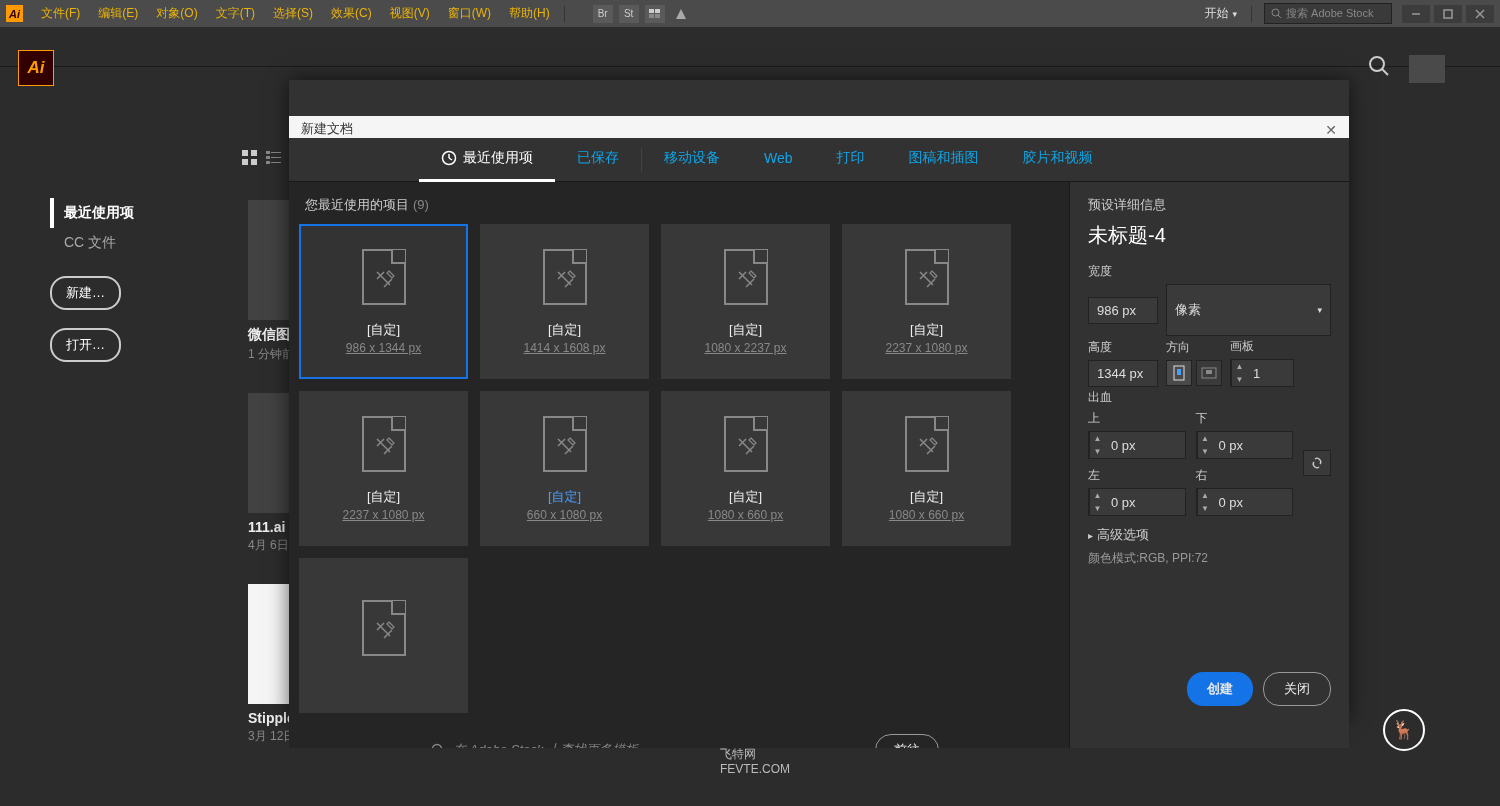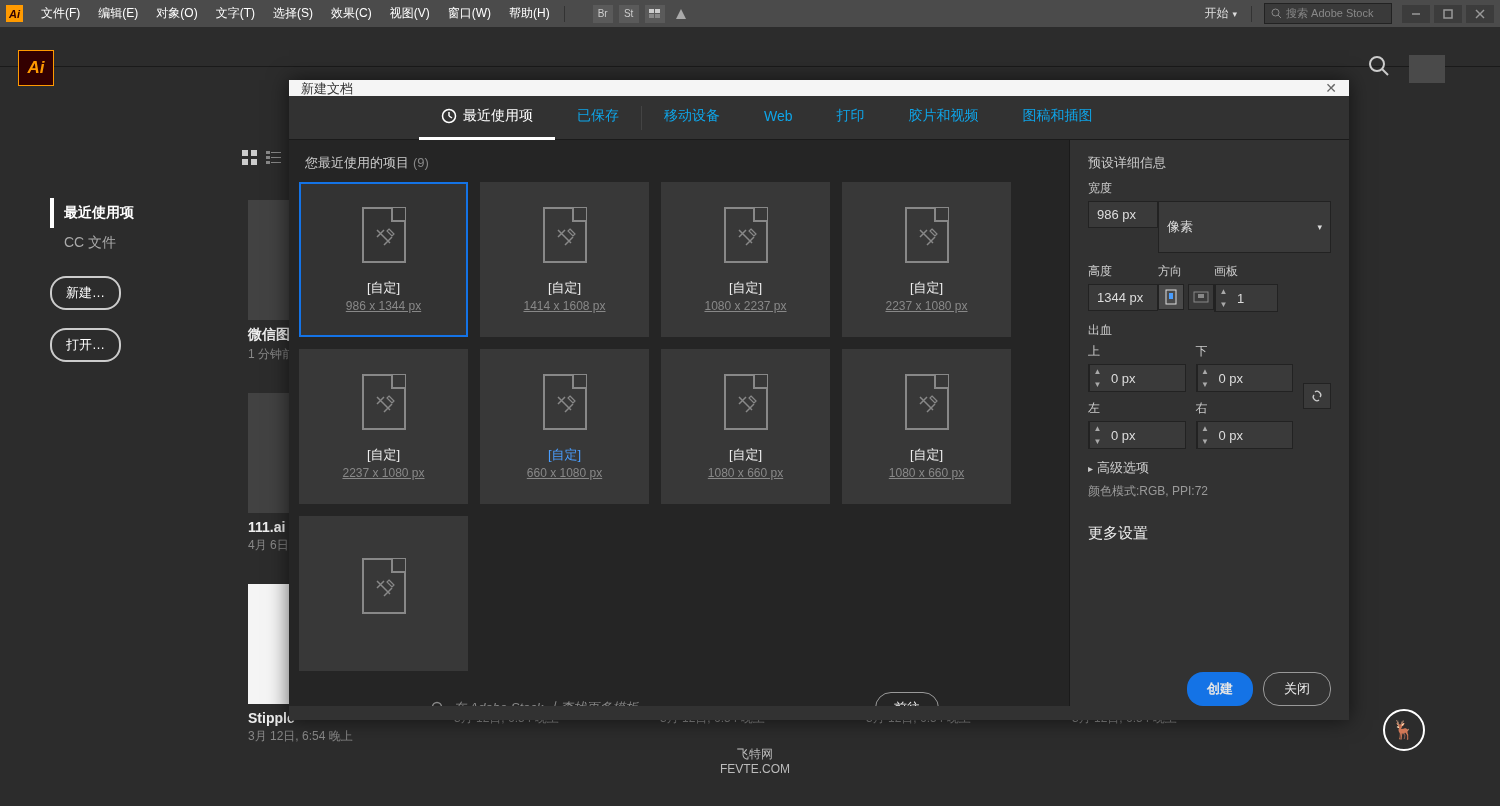--- a/index.html
+++ b/index.html
@@ -1,19 +1,19 @@
 <!DOCTYPE html>
 <html><head>
 <meta charset="utf-8">
 <style>
 * { box-sizing: border-box; margin: 0; padding: 0; }
 body { background:#2c2c2c; font-family:"Segoe UI","Microsoft YaHei",sans-serif; color:#ccc; font-size:13px; width:1500px; height:806px; overflow:hidden; position:relative; }
 .topbar { height:27px; background:#4b4b4b; display:flex; align-items:center; padding:0 6px; gap:2px; }
 .ai-logo { width:17px; height:17px; background:#ff9a00; font-weight:bold; font-size:11px; color:#330000; display:flex; align-items:center; justify-content:center; margin-right:8px; font-style:italic; }
-.menu-item { padding:4px 8px; color:#ffffff; font-size:12px; cursor:pointer; }
+.menu-item { padding:4px 8px; color:#eab308; font-size:12px; cursor:pointer; }
 .divider { width:1px; height:16px; background:#333; margin:0 4px; }
 .top-icons { display:flex; gap:6px; margin-left:6px; align-items:center;padding-left:16px; }
 .top-icon { width:20px; height:18px; background:#5a5a5a; display:flex; align-items:center; justify-content:center; font-size:10px; color:#ccc; cursor:pointer; }
 .top-spacer { flex:1; }
 .start-btn { padding:2px 8px; color:#ddd; font-size:12px; cursor:pointer; display:flex; align-items:center; gap:4px; }
 .search-stock { background:#3a3a3a; border:1px solid #222; padding:2px 6px; color:#888; width:128px; font-size:11px; display:flex; align-items:center; gap:4px; margin:0 6px; }
 .win-btn { width:28px; height:18px; background:#3c3c3c; display:flex; align-items:center; justify-content:center; cursor:pointer; margin-left:2px; }
 .win-btn svg { stroke:#999; }
 .secondary-bar { height:40px; border-bottom:1px solid #1a1a1a; }
 .ai-big-logo { position:absolute; top:50px; left:18px; width:36px; height:36px; background:#330000; border:1px solid #ff9a00; display:flex; align-items:center; justify-content:center; font-size:17px; font-weight:bold; color:#ff9a00; font-style:italic; }
@@ -25,21 +25,21 @@
 .left-nav-item { padding:6px 0 6px 10px; border-left:4px solid transparent; color:#aaa; font-size:14px; cursor:pointer; }
 .left-nav-item.active { border-left-color:#fff; color:#fff; font-weight:bold; }
 .pill-btn { margin-top:18px; padding:6px 14px; border:2px solid #ccc; border-radius:16px; color:#fff; background:none; font-size:13px; cursor:pointer; display:block; }
 .start-content { position:absolute; left:248px; top:200px; right:50px; }
 .start-item { display:inline-block; vertical-align:top; width:190px; margin-right:16px; margin-bottom:30px; }
 .thumb { width:160px; height:120px; background:#424242; margin-bottom:6px; }
 .thumb.white { background:#f5f5f5; }
 .start-title { color:#eee; font-size:14px; font-weight:bold; margin-bottom:2px; }
 .start-meta { color:#888; font-size:12px; }
 .dialog { position:absolute; left:289px; top:80px; width:1060px; height:640px; background:#323232; box-shadow:0 0 20px rgba(0,0,0,.6); }
-.dialog-header { height:16px; background:#f5f5f5; display:flex; align-items:flex-start; padding:0 12px; }
+.dialog-header { height:22px; background:#f5f5f5; display:flex; align-items:flex-end; padding:0 12px;margin-top:36px; }
 .dialog-title { color:#333; font-size:13px; flex:1; }
 .dialog-close { color:#666; cursor:pointer; font-size:14px; }
 .dialog-tabs { height:44px; display:flex; align-items:center; background:#323232; border-bottom:1px solid #1a1a1a; }
 .dialog-tab { padding:0 22px; height:44px; display:flex; align-items:center; gap:6px; color:#0ea5e9; font-size:14px; cursor:pointer; border-bottom:3px solid transparent; }
 .dialog-tab.active { color:#fff; border-bottom-color:#fff; }
 .tab-sep { width:1px; height:24px; background:#444; }
 .dialog-body { display:flex; height:calc(100% - 74px); }
 .presets-area { flex:1; padding:14px 10px; overflow:auto; background:#252525; }
 .section-label { color:#ccc; font-size:13px; margin-bottom:10px; padding-left:6px; }
 .section-label .count { color:#888; margin-left:4px; }
@@ -53,39 +53,39 @@
 .preset-name { color:#eee; font-size:13px; margin-bottom:2px; }
 .preset-name.blue { color:#4a9eff; }
 .preset-dim { color:#888; font-size:12px;text-decoration:underline; }
 .stock-search-bar { margin:20px auto 0; width:520px; display:flex; align-items:center; gap:12px; }
 .stock-input { flex:1; padding:8px 12px; background:transparent; border:none; color:#888; font-style:italic; font-size:13px; display:flex; align-items:center; gap:8px; }
 .goto-btn { padding:6px 18px; border:1.5px solid #999; border-radius:16px; background:none; color:#eee; font-size:13px; cursor:pointer; }
 .details-panel { width:280px; background:#323232; padding:14px 18px; border-left:1px solid #1a1a1a; overflow:auto; }
 .details-header { color:#ccc; font-size:13px; margin-bottom:8px; }
 .doc-name { color:#fff; font-size:20px; margin-bottom:14px; }
 .field-label { color:#ccc; font-size:12px; margin-bottom:4px; display:block;font-family:Liberation Serif, serif; }
-.row { display:flex; margin-bottom:10px; align-items:flex-start; }
+.row { display:flex; gap:8px; margin-bottom:2px; align-items:center; }
 .num-input { background:#3a3a3a; border:1px solid #222; color:#ddd; padding:5px 8px; width:70px; font-size:13px; }
 .select-box { background:#3a3a3a; border:1px solid #222; color:#ddd; padding:16px 8px; flex:1; font-size:13px; display:flex; align-items:center; justify-content:space-between; cursor:pointer; }
 .orient-btns { display:flex; gap:4px; }
 .orient-btn { width:26px; height:26px; background:#3a3a3a; border:1px solid #222; display:flex; align-items:center; justify-content:center; cursor:pointer; }
 .orient-btn.active { background:#4a4a4a; }
 .stepper { display:flex; align-items:center; background:#3a3a3a; border:1px solid #222; }
 .stepper-btns { display:flex; flex-direction:column; }
 .stepper-btn { width:16px; height:13px; display:flex; align-items:center; justify-content:center; cursor:pointer; border-left:1px solid #222; font-size:8px; color:#aaa; }
 .stepper-input { background:none; border:none; color:#ddd; width:46px; padding:4px 6px; font-size:13px; }
 .bleed-grid { display:grid; grid-template-columns:1fr 1fr auto; gap:8px 10px; margin-bottom:10px; }
 .link-btn { width:28px; height:26px; background:#3a3a3a; border:1px solid #222; display:flex; align-items:center; justify-content:center; cursor:pointer; align-self:center; grid-row:span 2; }
 .adv-toggle { color:#ccc; font-size:13px; cursor:pointer; display:flex; align-items:center; gap:4px; margin:4px 0 6px; }
 .mode-text { color:#999; font-size:12px; margin-bottom:18px; }
 .more-settings { color:#eee; font-size:15px; cursor:pointer; padding:6px 0; }
 .dialog-footer { position:absolute; right:18px; bottom:14px; display:flex; gap:10px; }
 .btn-primary { padding:7px 20px; background:#1473e6; color:#e5e5e5; border:none; border-radius:16px; font-size:13px; cursor:pointer; font-weight:bold; }
 .btn-secondary { padding:7px 20px; background:none; color:#eee; border:1.5px solid #999; border-radius:16px; font-size:13px; cursor:pointer; }
-.watermark { position:absolute; bottom:28px; left:720px; color:#bbb; font-size:12px; text-align:center; line-height:1.3; }
+.watermark { position:absolute; bottom:28px; left:720px; color:#bbb; font-size:12px; line-height:1.3; }
 .deer-badge { position:absolute; bottom:55px; right:75px; width:42px; height:42px; border:2px solid #fff; border-radius:50%; background:#2c2c2c; display:flex; align-items:center; justify-content:center; color:#fff; font-size:18px; }
 </style>
 </head>
 <body>
 
 <div class="topbar">
   <div class="ai-logo">Ai</div>
   <div class="menu-item">文件(F)</div>
   <div class="menu-item">编辑(E)</div>
   <div class="menu-item">对象(O)</div>
@@ -228,22 +228,22 @@
           <line x1="8" y1="8" x2="8" y2="4" stroke="#fff" stroke-width="1.5"></line>
           <line x1="8" y1="8" x2="11" y2="10" stroke="#fff" stroke-width="1.5"></line>
         </svg>
       <span>最近使用项</span>
     </div>
     <div class="dialog-tab">已保存</div>
     <div class="tab-sep"></div>
     <div class="dialog-tab">移动设备</div>
     <div class="dialog-tab">Web</div>
     <div class="dialog-tab">打印</div>
+    <div class="dialog-tab">图稿和插图</div>
     <div class="dialog-tab">胶片和视频</div>
-    <div class="dialog-tab">图稿和插图</div>
   </div>
 
   <div class="dialog-body">
     <div class="presets-area">
       <div class="section-label">
         <span>您最近使用的项目</span><span class="count">(9)</span>
       </div>
       <div class="preset-grid" id="preset-grid">
           <div class="preset-card selected">
             <div class="preset-icon">
@@ -341,20 +341,21 @@
               <line x1="9.5" y1="9.5" x2="13" y2="13" stroke="#888" stroke-width="1.5"></line>
             </svg>
           <span>在 Adobe Stock 上查找更多模板</span>
         </div>
         <button class="goto-btn">前往</button>
       </div>
     </div>
 
     <div class="details-panel">
       <div class="details-header">预设详细信息</div>
+      <div class="doc-name">未标题-4</div>
 
       <span class="field-label">宽度</span>
       <div class="row">
         <div class="num-input">986 px</div>
         <div class="select-box">
           <span>像素</span>
             <span style="font-size:9px">▾</span>
         </div>
       </div>
 
@@ -439,21 +440,20 @@
               <div class="stepper-input">0 px</div>
             </div>
         </div>
       </div>
 
       <div class="adv-toggle">
         <span style="font-size:10px">▸</span>
           <span>高级选项</span>
       </div>
       <div class="mode-text">颜色模式:RGB, PPI:72</div>
-      <div class="more-settings">更多设置</div>
     </div>
   </div>
 
   <div class="dialog-footer">
     <button class="btn-primary">创建</button>
     <button class="btn-secondary">关闭</button>
   </div>
 </div>
 
 <div class="watermark">

